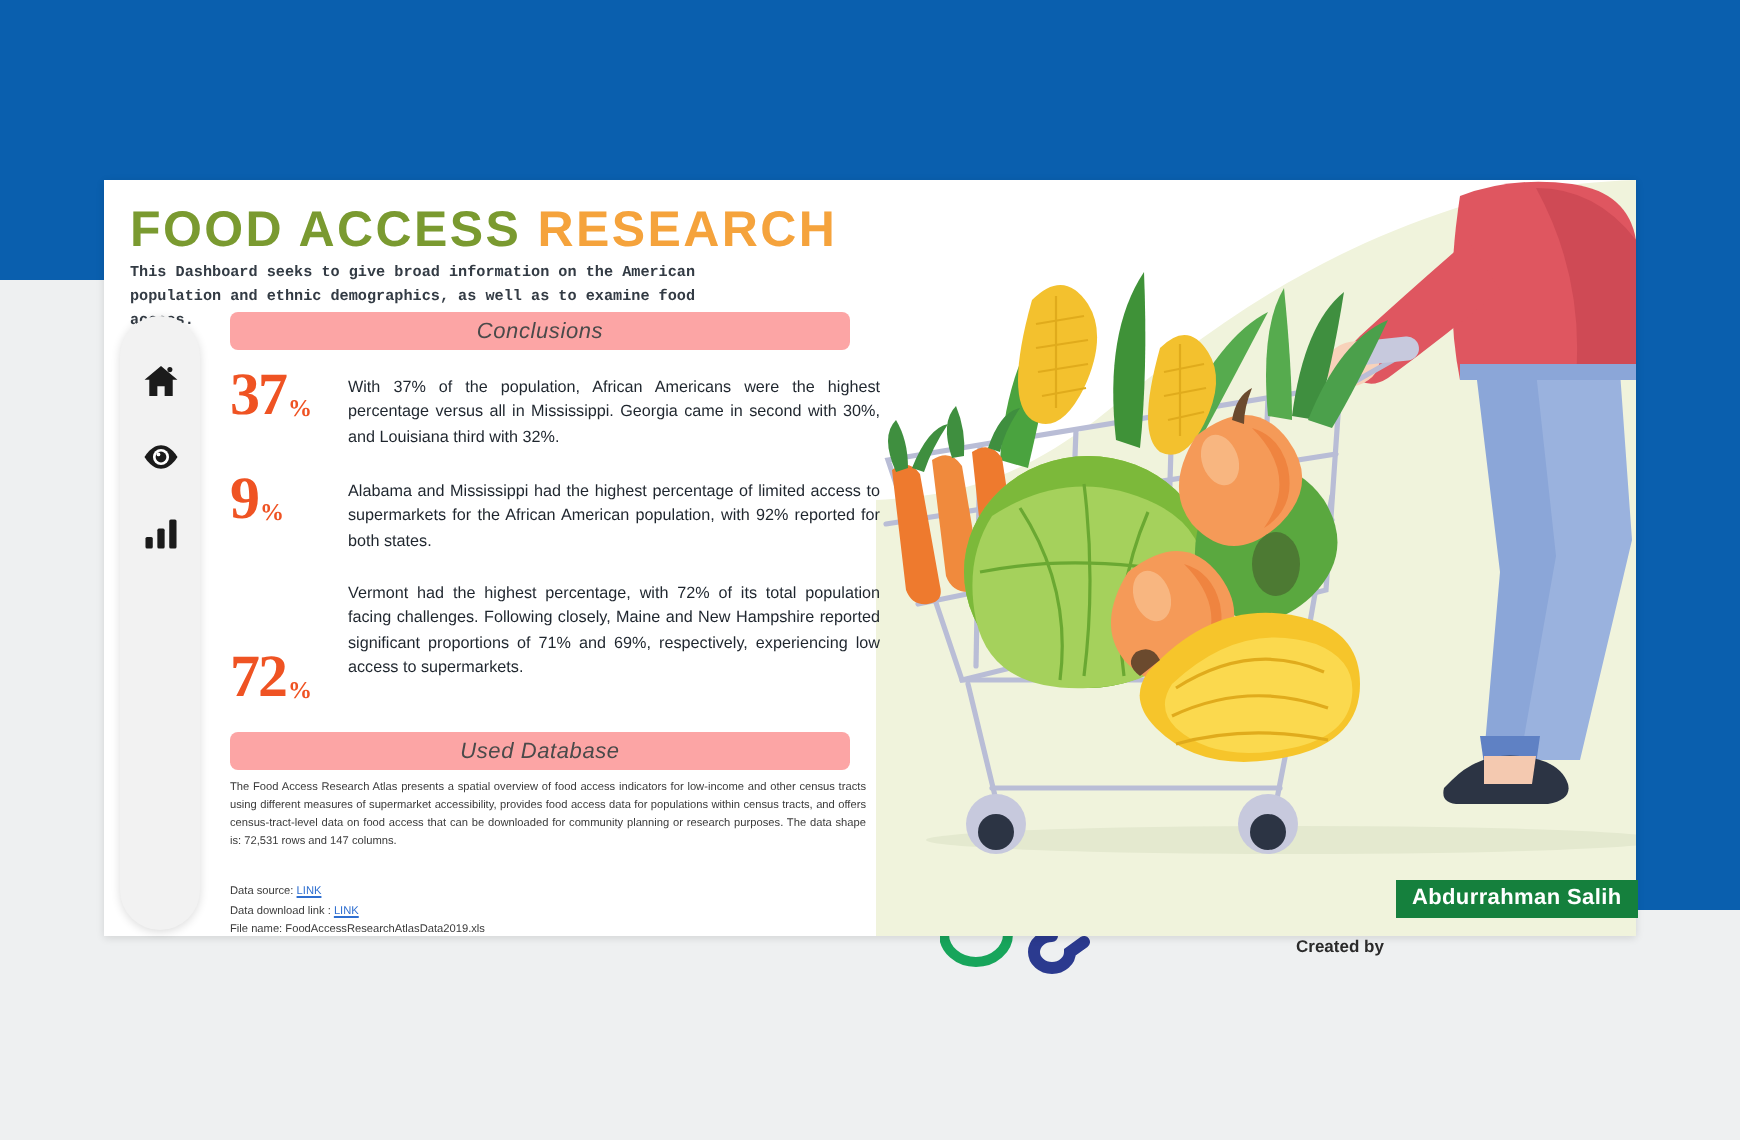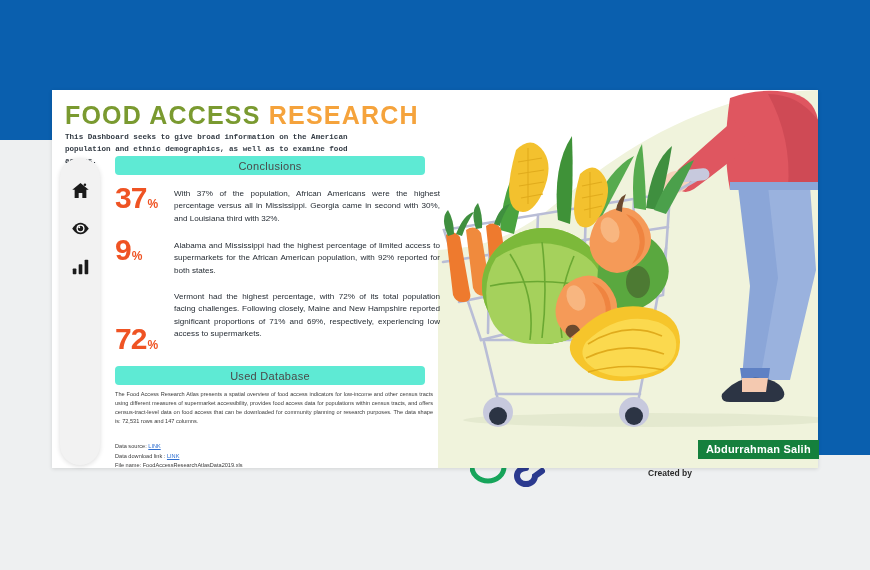--- a/index.html
+++ b/index.html
@@ -61,32 +61,32 @@
   .title .g{color:#7a9a30;}
   .title .o{color:#f5a33c;}
 
   .subtitle{
     position:absolute;left:13px;top:42px;width:310px;
     font-size:7.6px;font-weight:700;color:#333b44;line-height:1.55;font-family:Liberation Mono, monospace;
   }
 
   .section-bar{
     position:absolute;left:63px;width:310px;height:19px;
-    background:#5eead4;border-radius:4px;
+    background:#fca5a5;border-radius:4px;
     display:flex;align-items:center;justify-content:center;
-    font-size:11px;color:#4a4a4a;letter-spacing:.3px;
+    font-size:11px;color:#4a4a4a;letter-spacing:.3px;font-style:italic;
   }
   .section-bar.conclusions{top:66px;}
   .section-bar.database{top:276px;}
 
   
   .concl{position:absolute;left:63px;width:325px;display:flex;align-items:flex-start;}
   .concl .num{
     color:#ef5323;font-weight:800;line-height:.85;
-    display:flex;align-items:flex-end;flex:0 0 auto;
+    display:flex;align-items:flex-end;flex:0 0 auto;font-family:Liberation Serif, serif;
   }
   .concl .num .big{font-size:30px;letter-spacing:-1px;}
   .concl .num .pct{font-size:12px;font-weight:800;margin-left:1px;margin-bottom:1px;}
   .concl .txt{
     font-size:8.1px;font-weight:400;color:#1f262e;line-height:1.52;
     text-align:justify;margin-left:7px;padding-top:3px;
   }
   .concl.c1{top:95px;}
   .concl.c1 .num{width:52px;}
   .concl.c2{top:147px;}

